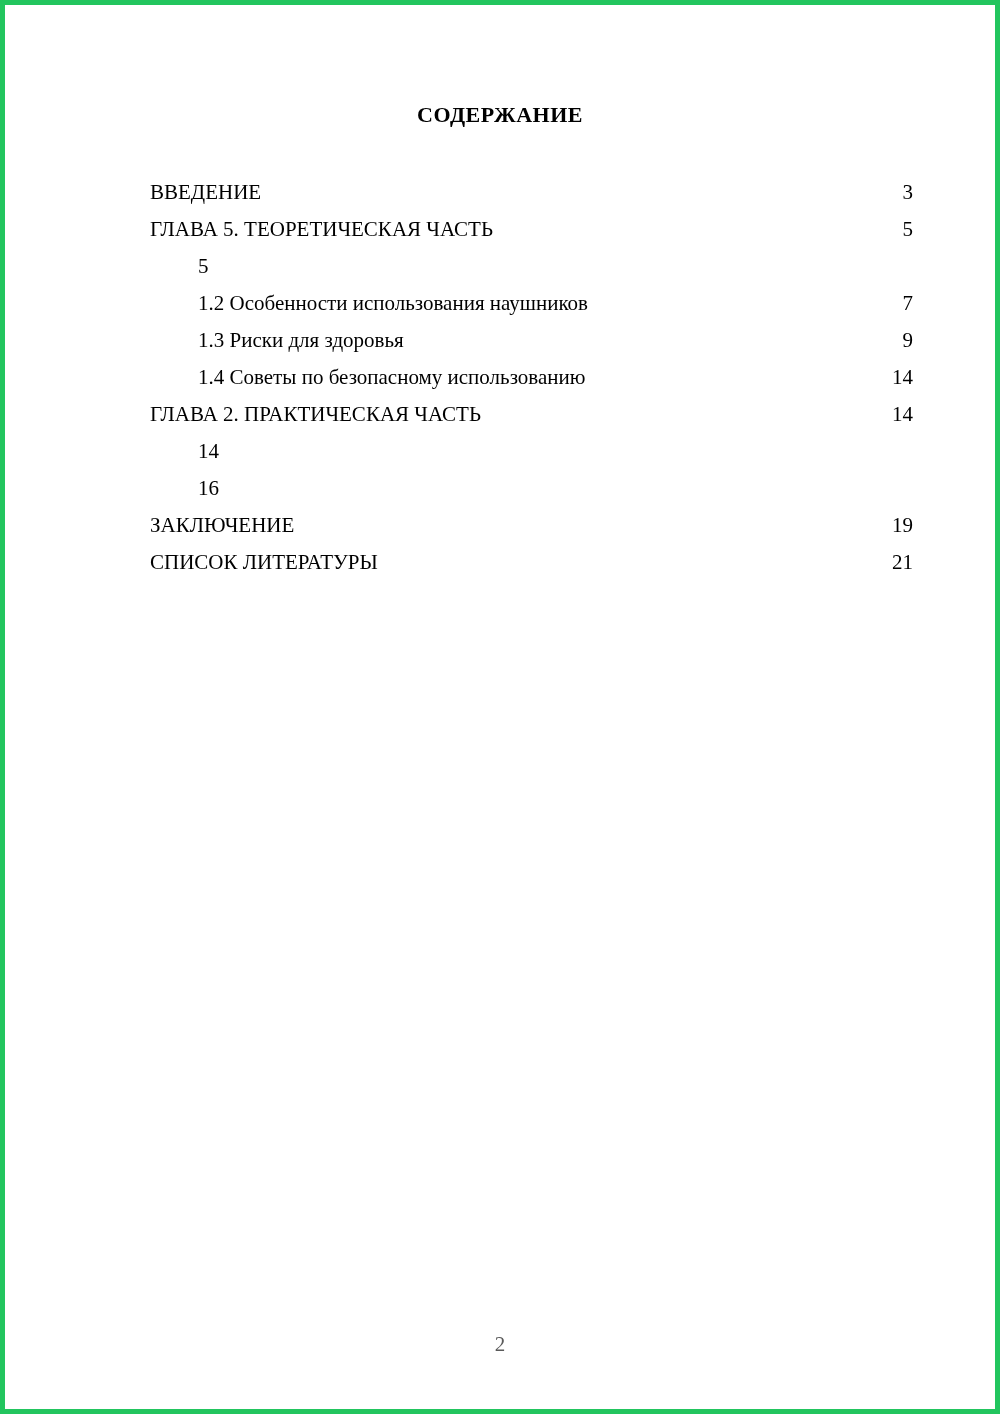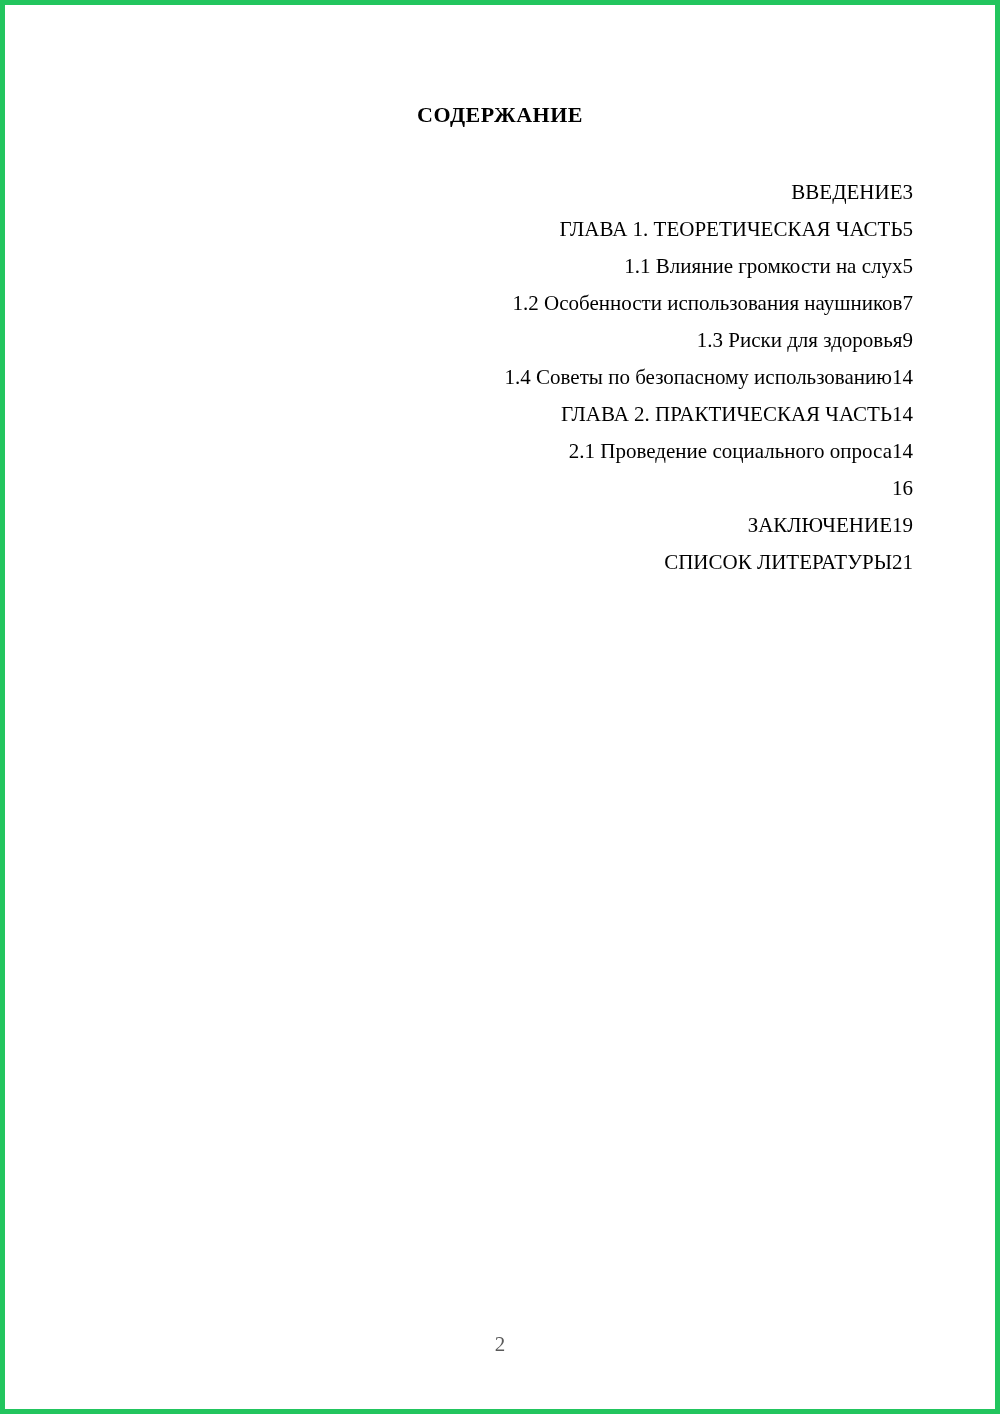--- a/index.html
+++ b/index.html
@@ -23,21 +23,21 @@
     text-align: center;
     font-size: 22px;
     font-weight: bold;
     letter-spacing: 0.5px;
   }
   .toc {
     margin: 46px 82px 0 145px;
   }
   .toc-row {
     display: flex;
-    justify-content: flex-end;
+    justify-content: space-between;
     align-items: baseline;
     font-size: 21px;
     line-height: 37px;
   }
   .toc-row.level-1 {
     padding-left: 48px;
   }
   .toc-label {
     white-space: nowrap;
   }
@@ -61,26 +61,25 @@
 <div class="page">
   <h1 class="toc-title">СОДЕРЖАНИЕ</h1>
 
   <div class="toc">
   <div class="toc-row level-0">
     <span class="toc-label">ВВЕДЕНИЕ</span>
     <span class="toc-page">3</span>
   </div>
 
   <div class="toc-row level-0">
-    <span class="toc-label">ГЛАВА 1. ТЕОРЕТИЧЕСКАЯ ЧАСТЬ</span>
+    <span class="toc-label">ГЛАВА 5. ТЕОРЕТИЧЕСКАЯ ЧАСТЬ</span>
     <span class="toc-page">5</span>
   </div>
 
   <div class="toc-row level-1">
-    <span class="toc-label">1.1 Влияние громкости на слух</span>
     <span class="toc-page">5</span>
   </div>
 
   <div class="toc-row level-1">
     <span class="toc-label">1.2 Особенности использования наушников</span>
     <span class="toc-page">7</span>
   </div>
 
   <div class="toc-row level-1">
     <span class="toc-label">1.3 Риски для здоровья</span>
@@ -91,21 +90,20 @@
     <span class="toc-label">1.4 Советы по безопасному использованию</span>
     <span class="toc-page">14</span>
   </div>
 
   <div class="toc-row level-0">
     <span class="toc-label">ГЛАВА 2. ПРАКТИЧЕСКАЯ ЧАСТЬ</span>
     <span class="toc-page">14</span>
   </div>
 
   <div class="toc-row level-1">
-    <span class="toc-label">2.1 Проведение социального опроса</span>
     <span class="toc-page">14</span>
   </div>
 
   <div class="toc-row level-1">
     <span class="toc-page">16</span>
   </div>
 
   <div class="toc-row level-0">
     <span class="toc-label">ЗАКЛЮЧЕНИЕ</span>
     <span class="toc-page">19</span>

